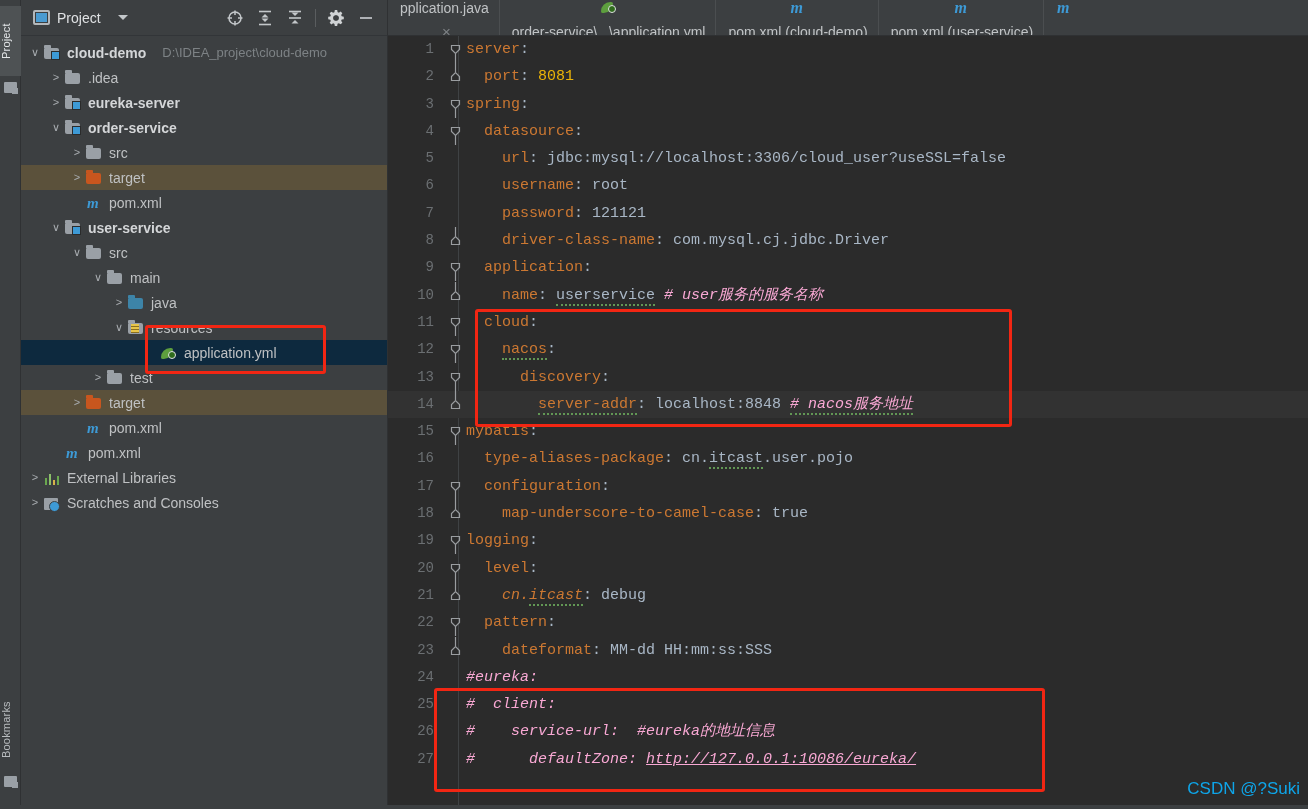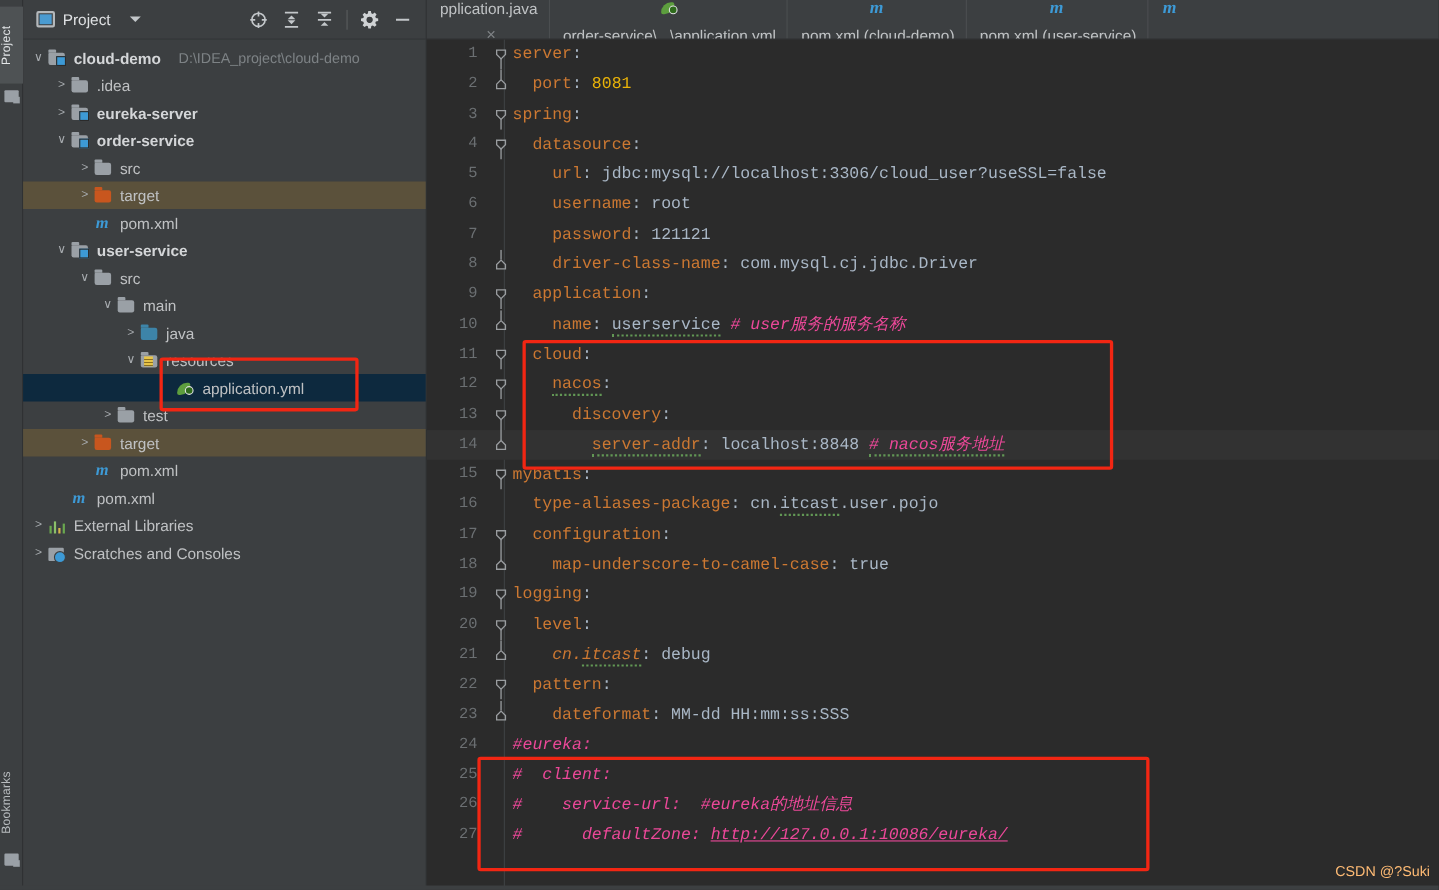--- a/index.html
+++ b/index.html
@@ -154,34 +154,34 @@
     background: #3f4244;
   }
   .ctext {
     position: absolute; left: 78px; top: 0; height: 27.3px;
     font: 15px/27.3px "Liberation Mono", monospace; color: #a9b7c6;
   }
   .k  { color: #cc7832; }           
   .ki { color: #cc7832; font-style: italic; }
   .v  { color: #a9b7c6; }           
   .n  { color: #eab308; }           
-  .c  { color: #ec4899; font-style: italic; }  
+  .c  { color: #f9a8d4; font-style: italic; }  
   .u  { text-decoration: underline; }
   .sq { border-bottom: 2px dotted #629755; padding-bottom:0; }
 
   
   .anno {
     position: absolute; border: 3px solid #f22613; border-radius: 3px;
     pointer-events: none;
   }
 
   
   .watermark {
     position: absolute; right: 8px; bottom: 10px;
-    font-size: 13px; color: #fdba74;
+    font-size: 17px; color: #0ea5e9;
   }
   .botbar {
     position:absolute; left:0; bottom:0; width:1308px; height:4px; background:#3c3f41;
   }
 </style>
 </head>
 <body>
 
 <div id="app">
 

